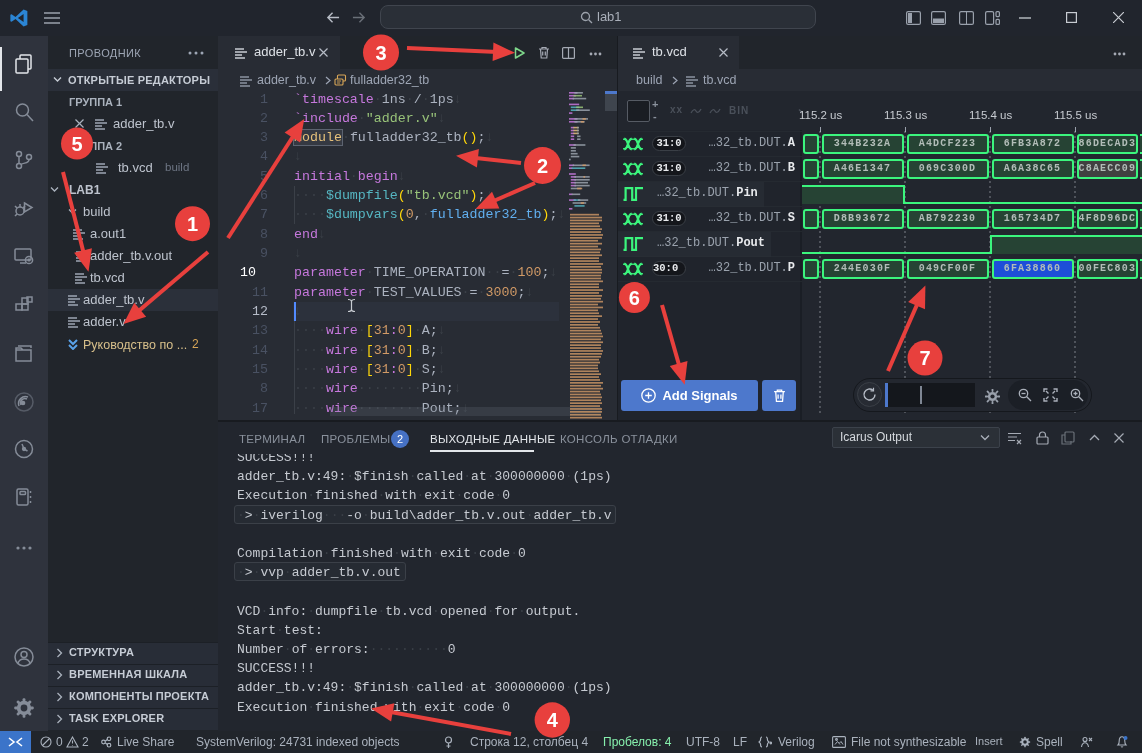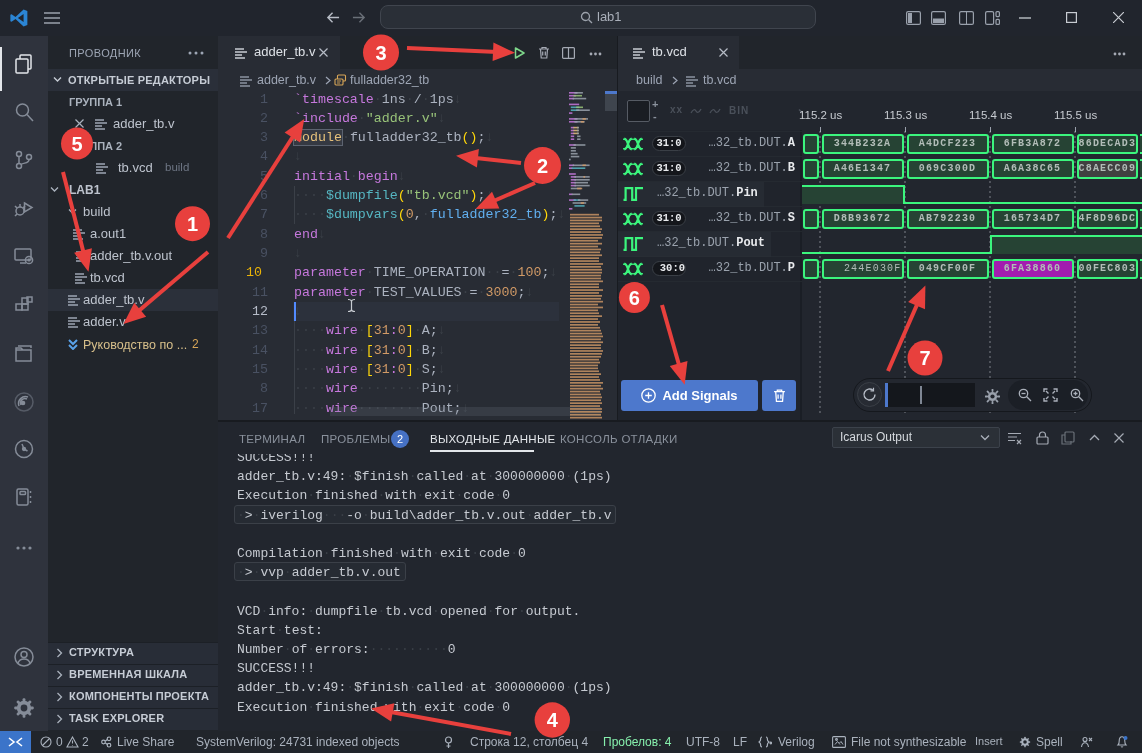--- a/index.html
+++ b/index.html
@@ -329,21 +329,21 @@
 <div class="abs mono" style="left:240px;top:166.82px;width:28px;text-align:right;font-size:13.3px;line-height:19px;color:#495162">5</div>
 <div class="abs mono" style="left:294px;top:166.82px;font-size:13.3px;line-height:19px;white-space:pre"><span style="color:#c678dd">initial</span><span style="color:#3b4048">·</span><span style="color:#c678dd">begin</span><span style="color:#3b4048">↓</span></div>
 <div class="abs mono" style="left:240px;top:186.14999999999998px;width:28px;text-align:right;font-size:13.3px;line-height:19px;color:#495162">6</div>
 <div class="abs mono" style="left:294px;top:186.14999999999998px;font-size:13.3px;line-height:19px;white-space:pre"><span style="color:#3b4048">····</span><span style="color:#56b6c2">$dumpfile</span><span style="color:#ffd70a">(</span><span style="color:#98c379">"tb.vcd"</span><span style="color:#ffd70a">)</span><span style="color:#abb2bf">;</span><span style="color:#3b4048">↓</span></div>
 <div class="abs mono" style="left:240px;top:205.48px;width:28px;text-align:right;font-size:13.3px;line-height:19px;color:#495162">7</div>
 <div class="abs mono" style="left:294px;top:205.48px;font-size:13.3px;line-height:19px;white-space:pre"><span style="color:#3b4048">····</span><span style="color:#56b6c2">$dumpvars</span><span style="color:#ffd70a">(</span><span style="color:#d19a66">0</span><span style="color:#abb2bf">,</span><span style="color:#3b4048">·</span><span style="color:#61afef">fulladder32_tb</span><span style="color:#ffd70a">)</span><span style="color:#abb2bf">;</span><span style="color:#3b4048">↓</span></div>
 <div class="abs mono" style="left:240px;top:224.81px;width:28px;text-align:right;font-size:13.3px;line-height:19px;color:#495162">8</div>
 <div class="abs mono" style="left:294px;top:224.81px;font-size:13.3px;line-height:19px;white-space:pre"><span style="color:#c678dd">end</span><span style="color:#3b4048">↓</span></div>
 <div class="abs mono" style="left:240px;top:244.14px;width:28px;text-align:right;font-size:13.3px;line-height:19px;color:#495162">9</div>
 <div class="abs mono" style="left:294px;top:244.14px;font-size:13.3px;line-height:19px;white-space:pre"><span style="color:#3b4048">↓</span></div>
-<div class="abs mono" style="left:240px;top:263.46999999999997px;width:28px;text-align:center;font-size:13.3px;line-height:19px;color:#eab308">10</div>
+<div class="abs mono" style="left:240px;top:263.46999999999997px;width:28px;text-align:left;font-size:13.3px;line-height:19px;color:#ffffff">10</div>
 <div class="abs mono" style="left:294px;top:263.46999999999997px;font-size:13.3px;line-height:19px;white-space:pre"><span style="color:#c678dd">parameter</span><span style="color:#3b4048">·</span><span style="color:#abb2bf">TIME_OPERATION</span><span style="color:#3b4048">··</span><span style="color:#abb2bf">=</span><span style="color:#3b4048">·</span><span style="color:#d19a66">100</span><span style="color:#abb2bf">;</span><span style="color:#3b4048">↓</span></div>
 <div class="abs mono" style="left:240px;top:282.79999999999995px;width:28px;text-align:right;font-size:13.3px;line-height:19px;color:#495162">11</div>
 <div class="abs mono" style="left:294px;top:282.79999999999995px;font-size:13.3px;line-height:19px;white-space:pre"><span style="color:#c678dd">parameter</span><span style="color:#3b4048">·</span><span style="color:#abb2bf">TEST_VALUES</span><span style="color:#3b4048">·</span><span style="color:#abb2bf">=</span><span style="color:#3b4048">·</span><span style="color:#d19a66">3000</span><span style="color:#abb2bf">;</span><span style="color:#3b4048">↓</span></div>
 <div class="abs mono" style="left:240px;top:302.13px;width:28px;text-align:right;font-size:13.3px;line-height:19px;color:#b6bcc8">12</div>
 <div class="abs mono" style="left:294px;top:302.13px;font-size:13.3px;line-height:19px;white-space:pre"><span style="color:#3b4048">↓</span></div>
 <div class="abs mono" style="left:240px;top:321.46px;width:28px;text-align:right;font-size:13.3px;line-height:19px;color:#495162">13</div>
 <div class="abs mono" style="left:294px;top:321.46px;font-size:13.3px;line-height:19px;white-space:pre"><span style="color:#3b4048">····</span><span style="color:#c678dd">wire</span><span style="color:#3b4048">·</span><span style="color:#ffd70a">[</span><span style="color:#d19a66">31</span><span style="color:#c678dd">:</span><span style="color:#d19a66">0</span><span style="color:#ffd70a">]</span><span style="color:#3b4048">·</span><span style="color:#abb2bf">A</span><span style="color:#abb2bf">;</span><span style="color:#3b4048">↓</span></div>
 <div class="abs mono" style="left:240px;top:340.78999999999996px;width:28px;text-align:right;font-size:13.3px;line-height:19px;color:#495162">14</div>
 <div class="abs mono" style="left:294px;top:340.78999999999996px;font-size:13.3px;line-height:19px;white-space:pre"><span style="color:#3b4048">····</span><span style="color:#c678dd">wire</span><span style="color:#3b4048">·</span><span style="color:#ffd70a">[</span><span style="color:#d19a66">31</span><span style="color:#c678dd">:</span><span style="color:#d19a66">0</span><span style="color:#ffd70a">]</span><span style="color:#3b4048">·</span><span style="color:#abb2bf">B</span><span style="color:#abb2bf">;</span><span style="color:#3b4048">↓</span></div>
 <div class="abs mono" style="left:240px;top:360.12px;width:28px;text-align:right;font-size:13.3px;line-height:19px;color:#495162">15</div>
@@ -593,26 +593,26 @@
   </div>
 <div class="abs" style="left:991.5px;top:209.0px;width:82.0px;height:20px;background:#264334;border:2px solid #3bf57d;border-radius:3px">
     <div class="abs mono" style="left:0;top:0;width:78.0px;text-align:center;font-size:10px;line-height:16px;letter-spacing:1.2px;color:#b2bdb8;font-weight:bold">165734D7</div>
   </div>
 <div class="abs" style="left:1076.5px;top:209.0px;width:61.0px;height:20px;background:#264334;border:2px solid #3bf57d;border-radius:3px">
     <div class="abs mono" style="left:0;top:0;width:57.0px;text-align:center;font-size:10px;line-height:16px;letter-spacing:1.2px;color:#b2bdb8;font-weight:bold">4F8D96DC</div>
   </div>
 <div class="abs" style="left:1140px;top:209.0px;width:2px;height:20px;background:#264334;border-top:2px solid #3bf57d;border-bottom:2px solid #3bf57d"></div>
 <div class="abs" style="left:803px;top:259.0px;width:16px;height:20px;background:#264334;border:2px solid #3bf57d;border-radius:3px"></div>
 <div class="abs" style="left:821.5px;top:259.0px;width:82.0px;height:20px;background:#264334;border:2px solid #3bf57d;border-radius:3px">
-    <div class="abs mono" style="left:0;top:0;width:78.0px;text-align:right;font-size:10px;line-height:16px;letter-spacing:1.2px;color:#b2bdb8;font-weight:normal">244E030F</div>
+    <div class="abs mono" style="left:0;top:0;width:78.0px;text-align:center;font-size:10px;line-height:16px;letter-spacing:1.2px;color:#b2bdb8;font-weight:bold">244E030F</div>
   </div>
 <div class="abs" style="left:906.5px;top:259.0px;width:82.0px;height:20px;background:#264334;border:2px solid #3bf57d;border-radius:3px">
     <div class="abs mono" style="left:0;top:0;width:78.0px;text-align:center;font-size:10px;line-height:16px;letter-spacing:1.2px;color:#b2bdb8;font-weight:bold">049CF00F</div>
   </div>
-<div class="abs" style="left:991.5px;top:259.0px;width:82.0px;height:20px;background:#a21caf;border:2px solid #3bf57d;border-radius:3px">
+<div class="abs" style="left:991.5px;top:259.0px;width:82.0px;height:20px;background:#1d4ed8;border:2px solid #3bf57d;border-radius:3px">
     <div class="abs mono" style="left:0;top:0;width:78.0px;text-align:center;font-size:10px;line-height:16px;letter-spacing:1.2px;color:#b2bdb8;font-weight:bold">6FA38860</div>
   </div>
 <div class="abs" style="left:1076.5px;top:259.0px;width:61.0px;height:20px;background:#264334;border:2px solid #3bf57d;border-radius:3px">
     <div class="abs mono" style="left:0;top:0;width:57.0px;text-align:center;font-size:10px;line-height:16px;letter-spacing:1.2px;color:#b2bdb8;font-weight:bold">00FEC803</div>
   </div>
 <div class="abs" style="left:1140px;top:259.0px;width:2px;height:20px;background:#264334;border-top:2px solid #3bf57d;border-bottom:2px solid #3bf57d"></div>
 <div class="abs" style="left:802px;top:184.5px;width:103px;height:19px;background:#264334;border-top:2px solid #3bf57d;border-right:2px solid #3bf57d"></div>
 <div class="abs" style="left:905px;top:201.5px;width:237px;height:2px;background:#3bf57d"></div>
 <div class="abs" style="left:802px;top:251.5px;width:190px;height:2px;background:#3bf57d"></div>
 <div class="abs" style="left:990px;top:234.5px;width:152px;height:19px;background:#264334;border-top:2px solid #3bf57d;border-left:2px solid #3bf57d"></div>
@@ -654,21 +654,21 @@
 <div class="abs mono" style="left:595px;top:210.5px;width:200px;text-align:right;font-size:12px;color:#9aa2ad">…32_tb.DUT.<span style="color:#e8eaed;font-weight:bold">S</span></div>
 <svg class="abs" style="left:623px;top:237.0px" width="21" height="14" viewBox="0 0 21 14">
     <path d="M0.5 12.8 H2.6 V1.2 H9.2 V12.8 H13 V1.2 H20" stroke="#3bf57d" stroke-width="2.2" fill="none"></path>
   </svg>
 <div class="abs mono" style="left:657px;top:235.5px;font-size:12px;color:#9aa2ad">…32_tb.DUT.<span style="color:#e8eaed;font-weight:bold">Pout</span></div>
 <svg class="abs" style="left:623px;top:262.0px" width="21" height="14" viewBox="0 0 21 14">
     <g stroke="#3bf57d" stroke-width="2.2" fill="none">
       <path d="M1.2 1.5 C6.5 3.5,3.5 10.5,8.8 12.5M8.8 1.5 C3.5 3.5,6.5 10.5,1.2 12.5M11.2 1.5 C16.5 3.5,13.5 10.5,18.8 12.5M18.8 1.5 C13.5 3.5,16.5 10.5,11.2 12.5M1.2 1.5 V3M1.2 12.5 V11M8.8 1.5 V3M8.8 12.5 V11M11.2 1.5 V3M11.2 12.5 V11M18.8 1.5 V3M18.8 12.5 V11"></path>
     </g>
   </svg>
-<div class="abs mono" style="left:652px;top:261.0px;width:34px;height:15px;background:#14161b;border:1.5px solid #3a3f46;border-radius:8px;color:#e8eaed;font-size:10.5px;font-weight:bold;text-align:right;line-height:12.5px">30:0</div>
+<div class="abs mono" style="left:652px;top:261.0px;width:34px;height:15px;background:#14161b;border:1.5px solid #3a3f46;border-radius:8px;color:#e8eaed;font-size:10.5px;font-weight:bold;text-align:left;line-height:12.5px">30:0</div>
 <div class="abs mono" style="left:595px;top:260.5px;width:200px;text-align:right;font-size:12px;color:#9aa2ad">…32_tb.DUT.<span style="color:#e8eaed;font-weight:bold">P</span></div>
 <div class="abs" style="left:621px;top:380px;width:137px;height:31px;background:#4d78cc;border-radius:3px;color:#fff;font-size:13px;font-weight:bold;text-align:center;line-height:31px"><svg style="display:inline;vertical-align:-3px;margin-right:6px" width="15" height="15" viewBox="0 0 15 15">
       <g stroke="#fff" stroke-width="1.3" fill="none">
         <circle cx="7.5" cy="7.5" r="6.7"></circle>
         <path d="M7.5 4.2v6.6M4.2 7.5h6.6"></path>
       </g>
     </svg>Add Signals</div>
 <div class="abs" style="left:762px;top:380px;width:34px;height:31px;background:#4d78cc;border-radius:3px">
     <svg style="margin:8px auto" width="13" height="15" viewBox="0 0 12 13">
       <g stroke="#fff" stroke-width="1.2" fill="none">

